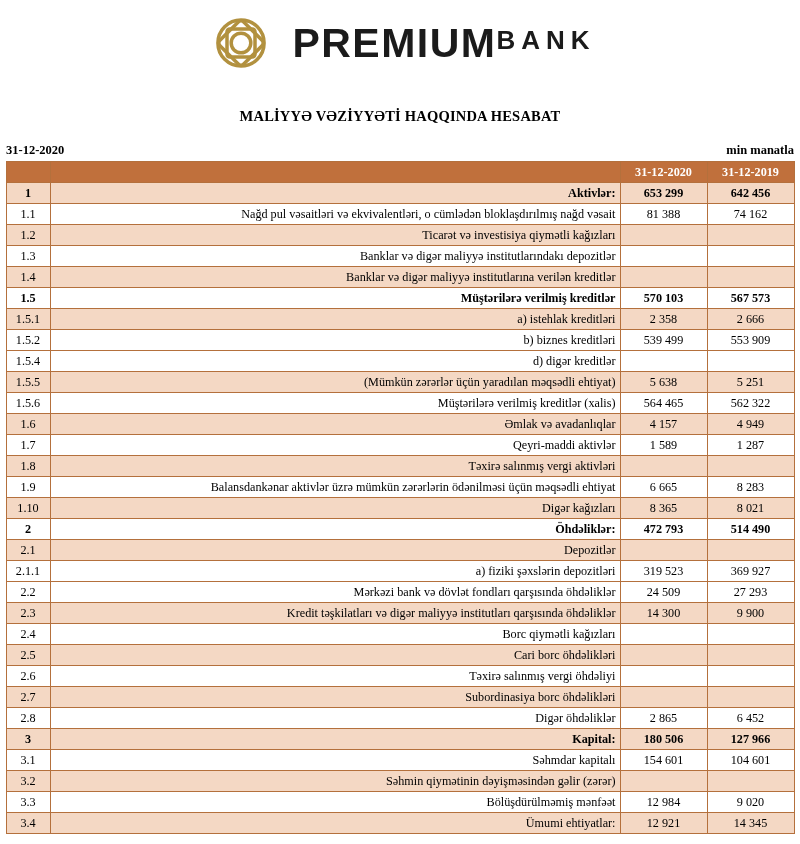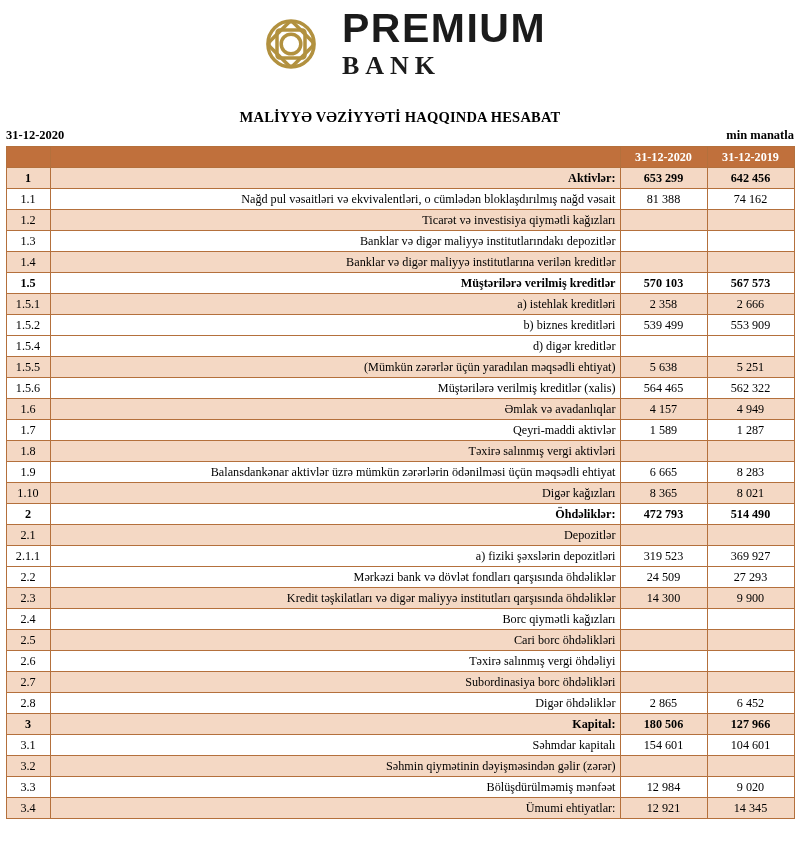--- a/index.html
+++ b/index.html
@@ -31,49 +31,48 @@
     gap: 14px;
   }
   .logo-mark {
     width: 74px;
     height: 70px;
     flex: 0 0 auto;
     display: block;
   }
   .logo-text {
     display: flex;
-    flex-direction: column;
     justify-content: flex-start;
     line-height: 1;
   }
   .logo-premium {
     font-family: "Liberation Sans", sans-serif;
     font-weight: bold;
     font-size: 41px;
     letter-spacing: 1.5px;
     color: #1b1b1b;
   }
   .logo-bank {
-    font-family: Liberation Serif, serif;
+    font-family: Liberation Sans, sans-serif;
     font-weight: bold;
     font-size: 26px;
     letter-spacing: 6px;
     color: #1b1b1b;
     margin-top: 4px;
   }
 
   
   .doc-title {
     text-align: center;
     font-family: "Liberation Serif", serif;
     font-weight: bold;
     font-size: 14.5px;
     letter-spacing: 0.2px;
     margin-top: 26px;
-    margin-bottom: 2px;
+    margin-bottom: 18px;
   }
 
   
   .meta-row {
     display: flex;
     justify-content: space-between;
     align-items: flex-end;
     font-size: 12.5px;
     font-weight: bold;
     padding: 0 6px 3px 6px;

